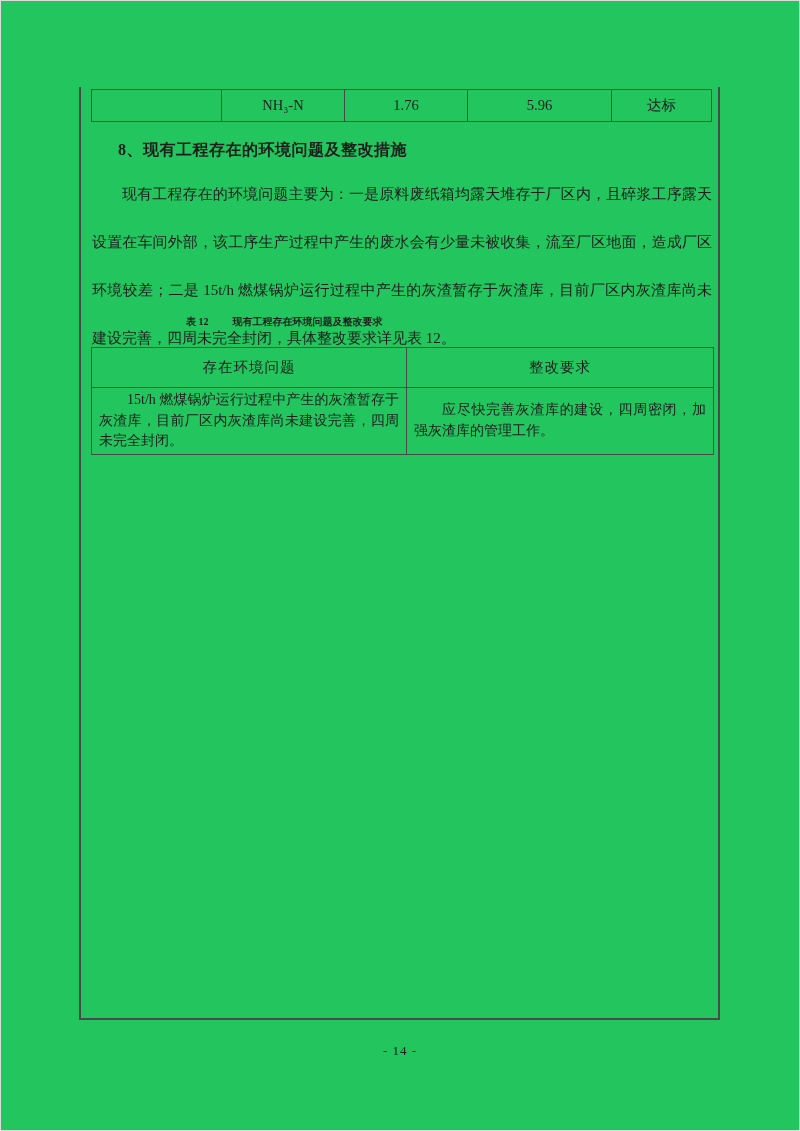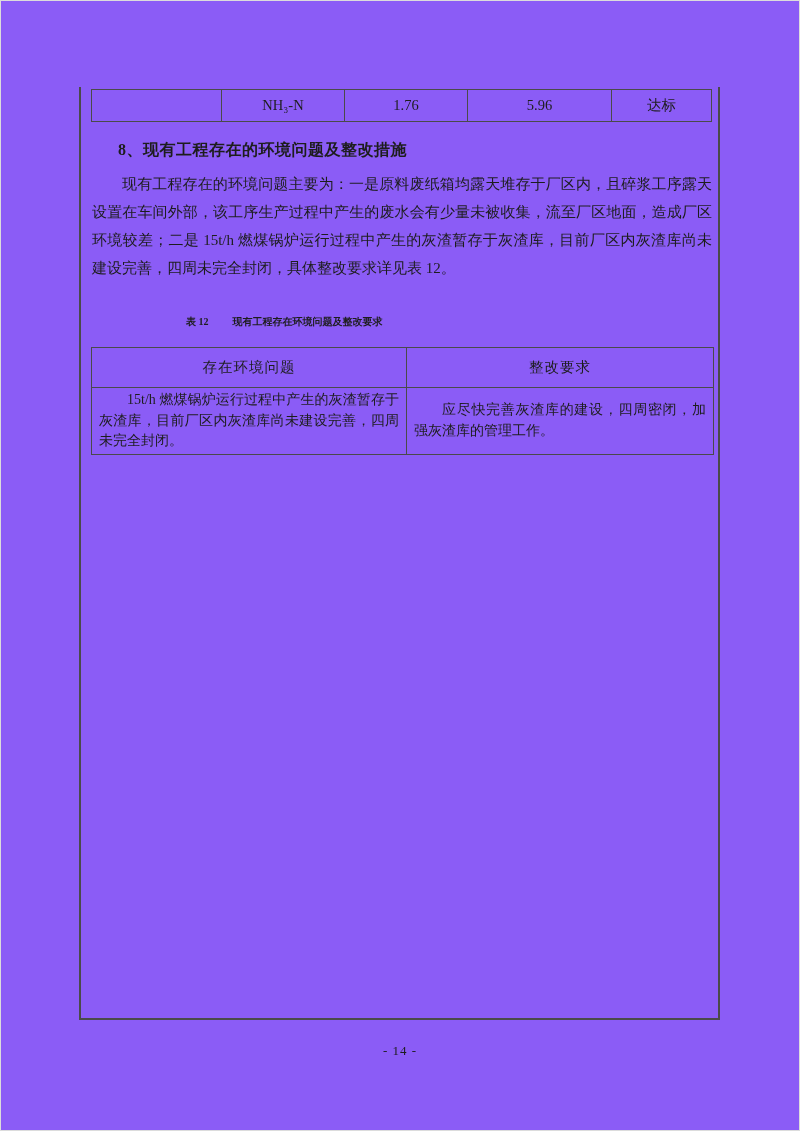--- a/index.html
+++ b/index.html
@@ -7,21 +7,21 @@
     padding: 0;
     background: #ffffff;
     font-family: "Liberation Serif", "DejaVu Serif", serif;
     color: #1d1d1d;
   }
   .sheet {
     position: relative;
     width: 798px;
     height: 1129px;
     border: 1px solid #dcdcdc;
-    background: #8b5cf6;
+    background: #22c55e;
     overflow: hidden;
   }
   
   .outer-frame {
     position: absolute;
     left: 78px;
     top: 86px;
     width: 637px;
     height: 931px;
     border-left: 2px solid #4a4a4a;
@@ -55,21 +55,21 @@
     font-weight: bold;
     letter-spacing: 0.5px;
     text-align: right;
   }
   .body-paragraph {
     position: absolute;
     left: 91px;
     top: 169px;
     width: 620px;
     font-size: 15px;
-    line-height: 28px;
+    line-height: 48px;
     text-align: justify;
     text-indent: 2em;
   }
   .table-caption {
     position: absolute;
     left: 185px;
     top: 314px;
     display: flex;
     gap: 24px;
     font-size: 10px;

